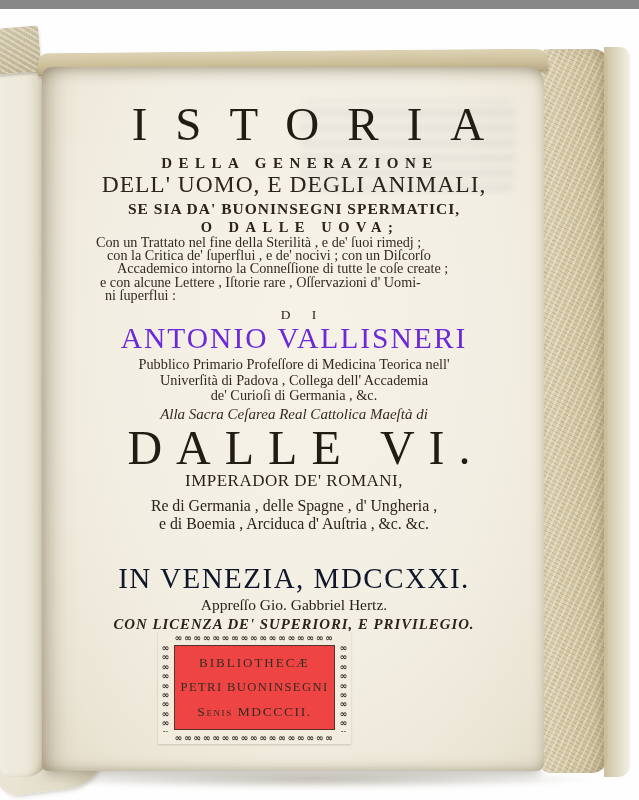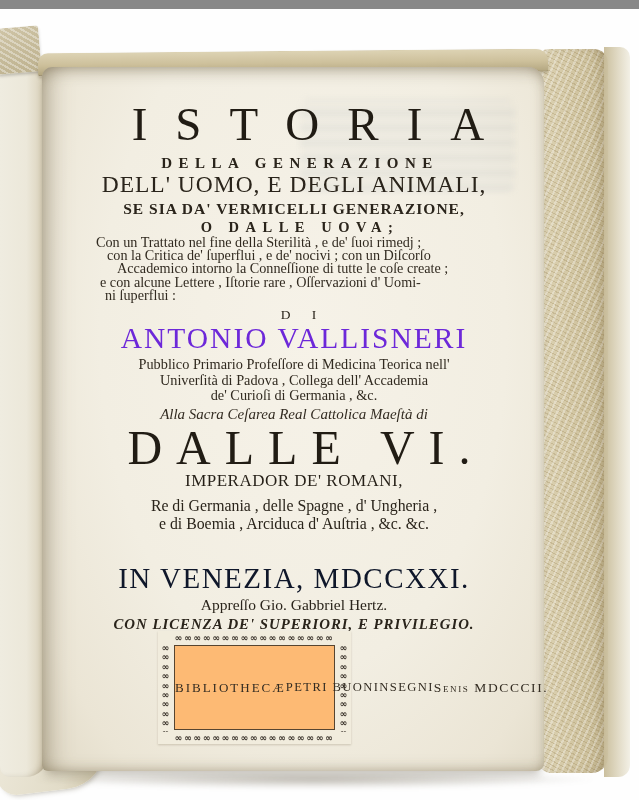--- a/index.html
+++ b/index.html
@@ -111,22 +111,22 @@
   }
   .orn{color:#3a332b;font-family:"DejaVu Sans",sans-serif;font-weight:bold;}
   .orn-row{position:absolute;left:2px;right:2px;height:11px;font-size:9.5px;letter-spacing:1.5px;white-space:nowrap;overflow:hidden;text-align:center;line-height:11px;}
   .orn-row.top{top:1px;}
   .orn-row.bottom{bottom:1px;}
   .orn-col{position:absolute;top:12px;bottom:12px;width:11px;font-size:9.5px;line-height:9.4px;word-break:break-all;overflow:hidden;text-align:center;}
   .orn-col.left{left:2px;}
   .orn-col.right{right:2px;}
   .stamp-inner{
     position:absolute;left:16px;right:16px;top:14px;bottom:14px;
-    border:1px solid rgba(58,48,36,.85);background:#fdba74;
-    display:flex;flex-direction:row;justify-content:space-evenly;align-items:center;
+    border:1px solid rgba(58,48,36,.85);background:#ef4444;
+    display:flex;flex-direction:column;justify-content:space-evenly;align-items:center;
   }
   .stamp-line{font-size:13px;letter-spacing:2px;color:#332c22;white-space:nowrap;}
   .stamp-line.l2{font-size:12.6px;letter-spacing:1.4px;}
   .stamp-line.l3{font-size:13.5px;letter-spacing:1.6px;font-variant:small-caps;}
 </style>
 </head>
 <body>
 
 <div class="photo">
 
@@ -136,21 +136,21 @@
   <div class="fore-edge"></div>
   <div class="outer-strip"></div>
   <div class="top-edge"></div>
   <div class="book-shadow"></div>
   <div class="main-page"></div>
   <div class="ghost"></div>
 
   <div class="tl t-istoria">ISTORIA</div>
   <div class="tl t-della">DELLA GENERAZIONE</div>
   <div class="tl t-uomo">DELL' UOMO, E DEGLI ANIMALI,</div>
-  <div class="tl t-sesia">SE SIA DA' VERMICELLI GENERAZIONE,</div>
+  <div class="tl t-sesia">SE SIA DA' BUONINSEGNI SPERMATICI,</div>
   <div class="tl t-uova">O DALLE UOVA;</div>
 
   <div class="t-arg">
     <div>Con un Trattato nel fine della Sterilità , e de' ſuoi rimedj ;</div>
     <div>con la Critica de' ſuperflui , e de' nocivi ; con un Diſcorſo</div>
     <div>Accademico intorno la Conneſſione di tutte le coſe create ;</div>
     <div>e con alcune Lettere , Iſtorie rare , Oſſervazioni d' Uomi-</div>
     <div>ni ſuperflui :</div>
   </div>
 

